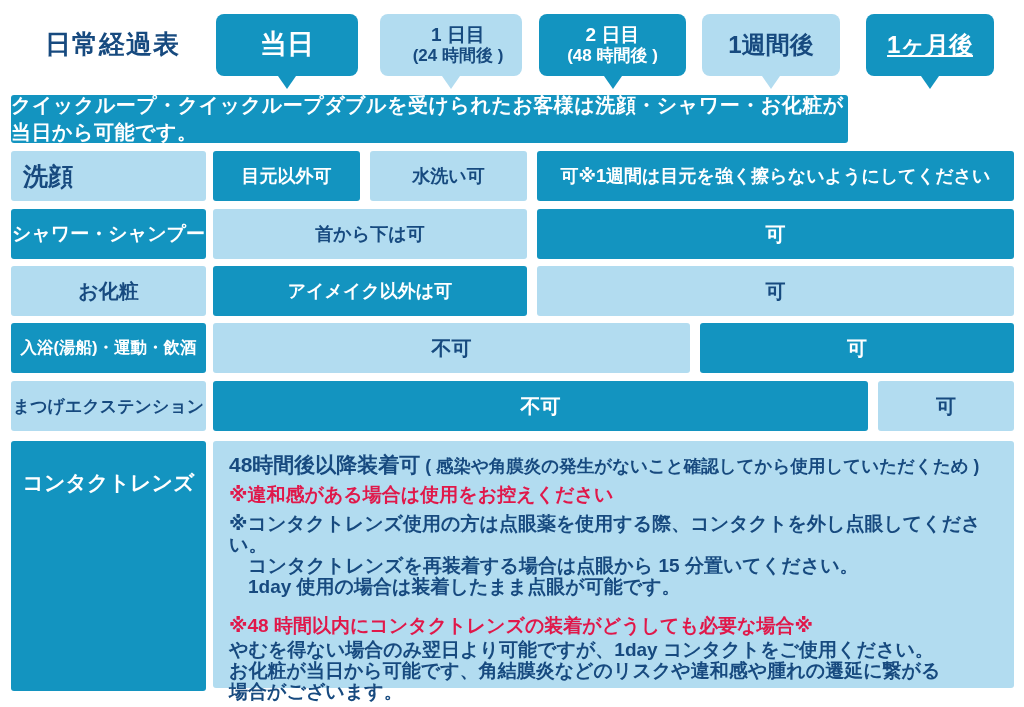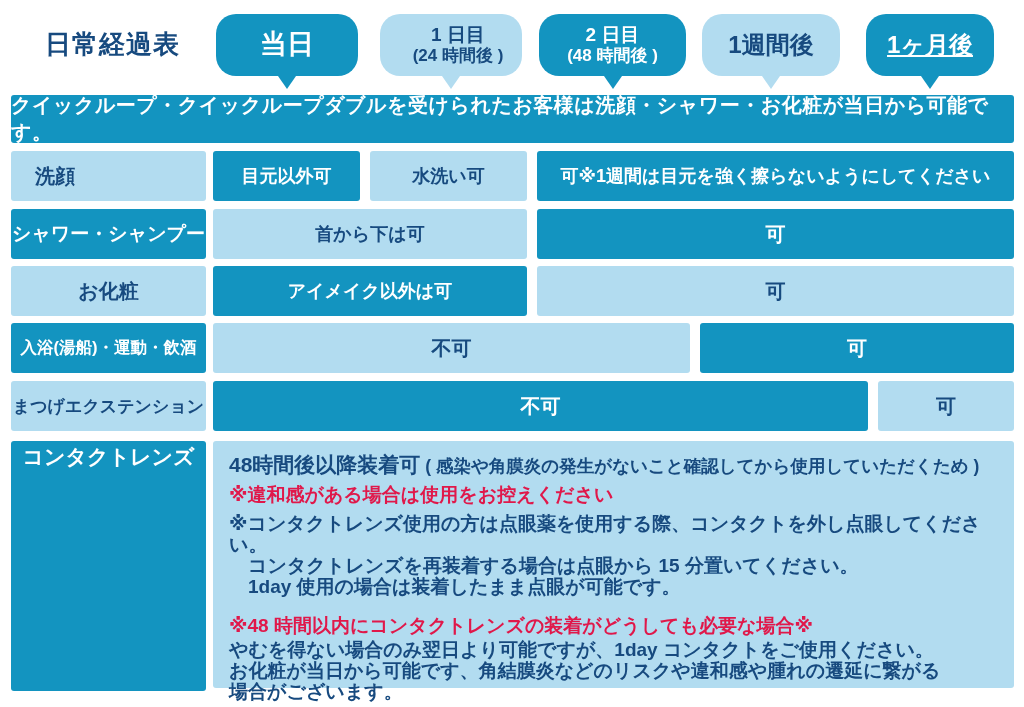--- a/index.html
+++ b/index.html
@@ -16,21 +16,21 @@
     width:1024px;height:707px;position:relative;overflow:hidden;
   }
   .stage{position:absolute;left:0;top:0;width:1024px;height:707px;background:#fff;}
 
   
   .page-title{
     position:absolute;left:45px;top:27px;
     font-size:26px;font-weight:bold;color:var(--navy);letter-spacing:1px;
   }
   .tab{
-    position:absolute;top:14px;height:62px;border-radius:20px;
+    position:absolute;top:14px;height:62px;border-radius:8px;
     display:flex;flex-direction:column;align-items:center;justify-content:center;
     font-weight:bold;text-align:center;line-height:1.15;
   }
   .tab::after{
     content:"";position:absolute;top:100%;left:50%;margin-left:-9px;
     border:9px solid transparent;border-top:13px solid transparent;
   }
   .dark{background:var(--dark);color:var(--white);}
   .light{background:var(--light);color:var(--navy);}
   .tab.dark::after{border-top-color:var(--dark);}
@@ -38,55 +38,55 @@
   .tab1{left:216px;width:142px;font-size:27px;}
   .tab2{left:380px;width:142px;padding-left:14px;}
   .tab3{left:539px;width:147px;}
   .tab4{left:702px;width:138px;font-size:24px;}
   .tab5{left:866px;width:128px;font-size:24px;text-decoration:underline;}
   .tab-line1{font-size:19px;display:block;}
   .tab-line2{font-size:17px;display:block;}
 
   
   .banner{
-    position:absolute;left:11px;top:95px;width:1003px;height:48px;
+    position:absolute;left:11px;top:95px;width:837px;height:48px;
     background:var(--dark);color:var(--white);
     display:flex;align-items:center;justify-content:center;
     font-size:20px;font-weight:bold;border-radius:3px;letter-spacing:.5px;
   }
 
   
   .cell{
     position:absolute;height:50px;border-radius:3px;
     display:flex;align-items:center;justify-content:center;
     font-weight:bold;font-size:18px;text-align:center;
   }
   .rlabel{left:11px;width:195px;}
   .y1{top:151px;} .y2{top:209px;} .y3{top:266px;} .y4{top:323px;} .y5{top:381px;}
-  .lab1{justify-content:flex-start;padding-left:24px;font-size:20px;}
+  .lab1{justify-content:flex-start;padding-left:12px;font-size:25px;}
   .lab2{font-size:19px;}
   .lab3{font-size:20px;}
   .lab4{font-size:16.5px;}
   .lab5{font-size:17px;}
   .r1c1{left:213px;width:147px;}
   .r1c2{left:370px;width:157px;}
   .r1c3{left:537px;width:477px;}
   .rcA{left:213px;width:314px;}   
   .rcB{left:537px;width:477px;}   
   .r4c1{left:213px;width:477px;font-size:20px;}
   .r4c2{left:700px;width:314px;font-size:20px;}
   .r5c1{left:213px;width:655px;font-size:20px;}
   .r5c2{left:878px;width:136px;font-size:20px;}
   .big{font-size:20px;}
 
   
   .contact-label{
     position:absolute;left:11px;top:441px;width:195px;height:250px;
     background:var(--dark);color:var(--white);border-radius:3px;
-    text-align:center;padding-top:2px;font-weight:bold;font-size:21px;
+    text-align:center;padding-top:28px;font-weight:bold;font-size:21px;
   }
   .contact-body{
     position:absolute;left:213px;top:441px;width:801px;height:247px;
     background:var(--light);border-radius:3px;color:var(--navy);
     padding:13px 16px;font-weight:bold;font-size:19px;line-height:21px;
   }
   .headline{margin-bottom:7px;}
   .headline .hl-bold{font-size:21px;color:var(--navy);}
   .headline .hl-note{font-size:17.5px;font-weight:bold;}
   .warn{color:var(--red);margin-bottom:8px;}

